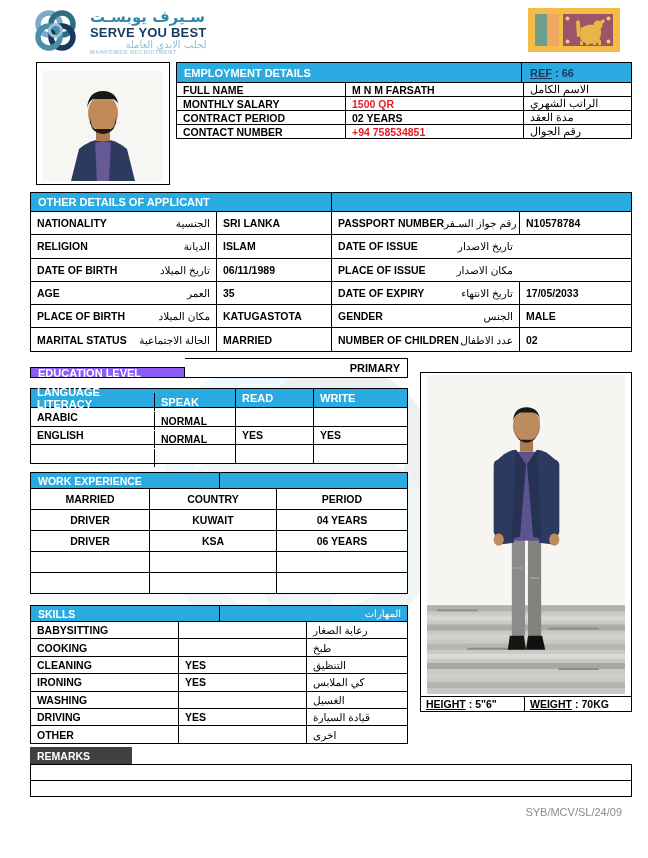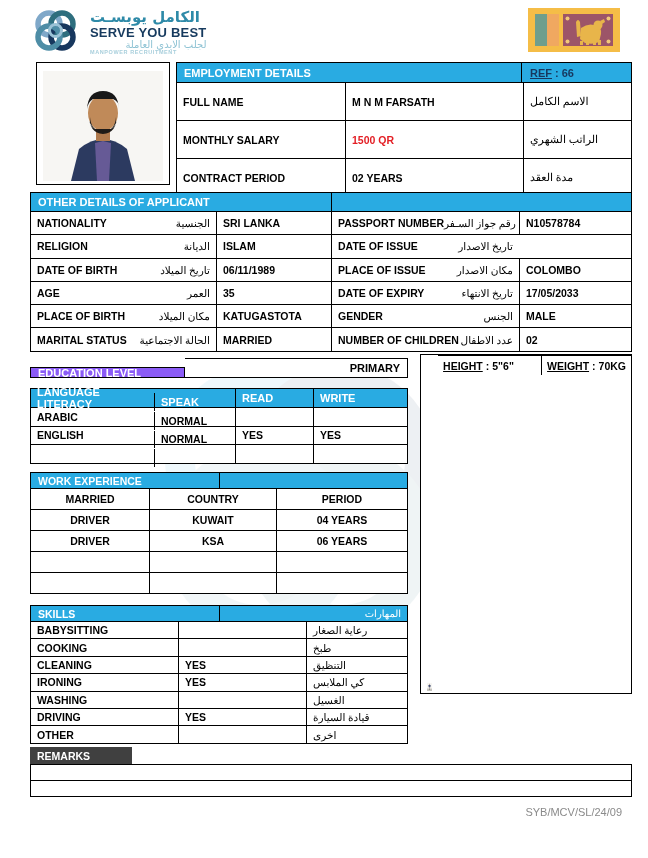--- a/index.html
+++ b/index.html
@@ -1,19 +1,19 @@
 <!DOCTYPE html>
 <html><head>
 <meta charset="utf-8">
 <style>
   * { margin:0; padding:0; box-sizing:border-box; }
   html,body { background:#ffffff; }
   body { width:648px; height:858px; position:relative; font-family:"Liberation Sans", sans-serif; color:#000; overflow:hidden; }
   .abs { position:absolute; }
-  .ar { font-family:Liberation Serif, serif; direction:rtl; unicode-bidi:isolate; }
+  .ar { font-family:Liberation Sans, sans-serif; direction:rtl; unicode-bidi:isolate; }
 
   
   .logo-block { left:28px; top:4px; display:flex; align-items:center; gap:8px; }
   .logo-text { display:flex; flex-direction:column; line-height:1.05; }
   .logo-ar { color:#2e8aa8; font-size:15px; font-weight:bold; font-family:"DejaVu Sans",sans-serif; }
   .logo-en { color:#163a5e; font-size:13px; font-weight:bold; letter-spacing:.2px; }
   .logo-ar2 { color:#8fc3d4; font-size:10px; font-family:"DejaVu Sans",sans-serif; }
   .logo-en2 { color:#a8cfdc; font-size:5.5px; font-weight:bold; letter-spacing:.6px; }
   .flag { left:528px; top:8px; }
 
@@ -23,21 +23,21 @@
   .cell { height:100%; display:flex; align-items:center; padding:0 6px; overflow:hidden; white-space:nowrap; }
   .bl { border-left:1px solid #000; }
   .red { color:#e31e24; }
 
   
   .emp { left:176px; top:62px; width:456px; }
   .emp-h { height:21px; }
   .emp-h .t { flex:1; padding:0 7px; }
   .ref-cell { width:110px; border-left:1.5px solid #000; color:#17375e; padding:0 8px; height:100%; display:flex; align-items:center; gap:3px; }
   .ref-cell u { text-decoration-color:#17375e; }
-  .emp .row { height:38px; }
+  .emp .row { height:14px; }
   .emp .c1 { width:168px; }
   .emp .c2 { width:178px; }
   .emp .c3 { flex:1; justify-content:flex-end; font-weight:normal; font-size:11px; }
 
   
   .photo-box { left:36px; top:62px; width:134px; height:123px; border:1.5px solid #000; background:#fff; padding:3px 6px; }
   .photo-box svg { width:100%; height:100%; display:block; }
 
   
   .od { left:30px; top:192px; width:602px; }
@@ -73,21 +73,21 @@
   
   .skills { left:30px; top:605px; width:378px; }
   .skills-h { height:17px; font-size:10.5px; position:relative; }
   .skills-h .tl { padding:0 7px; }
   .skills-h .div { position:absolute; left:188px; top:0; bottom:0; width:1px; background:#000; }
   .skills-h .tr { position:absolute; right:6px; top:0; bottom:0; display:flex; align-items:center; font-weight:normal; font-size:10px; }
   .skills .row { height:17.4px; }
   .sc1 { width:147px; } .sc2 { width:128px; } .sc3 { flex:1; justify-content:flex-end; font-weight:normal; font-size:10.5px; }
 
   
-  .frame { left:420px; top:354px; width:212px; height:340px; border:1.5px solid #000; background:#fff; display:flex; flex-direction:row; }
+  .frame { left:420px; top:372px; width:212px; height:340px; border:1.5px solid #000; background:#fff; display:flex; flex-direction:column; }
   .frame .pic { flex:1; padding:2px 6px; }
   .frame .pic svg { width:100%; height:100%; display:block; }
   .hw { height:20px; border-top:1.5px solid #000; display:flex; font-size:10.5px; font-weight:bold; }
   .hw .h { width:104px; border-right:1.5px solid #000; display:flex; align-items:center; padding:0 5px; gap:3px; }
   .hw .w { flex:1; display:flex; align-items:center; padding:0 5px; gap:3px; }
   .hw u { text-decoration-thickness:1px; }
 
   
   .remarks { left:30px; top:747px; width:602px; }
   .rem-h { width:102px; height:17px; background:#404040; color:#fff; font-weight:bold; font-size:10.5px; display:flex; align-items:center; padding:0 7px; }
@@ -105,21 +105,21 @@
   <span>
     <svg width="54" height="54" viewBox="0 0 54 54">
       <circle cx="21" cy="20" r="11" fill="none" stroke="#7fa8c9" stroke-width="5.5"></circle>
       <circle cx="34" cy="20" r="11" fill="none" stroke="#2e6e7e" stroke-width="5.5"></circle>
       <circle cx="34" cy="33" r="11" fill="none" stroke="#17375e" stroke-width="5.5"></circle>
       <circle cx="21" cy="33" r="11" fill="none" stroke="#4e8da6" stroke-width="5.5"></circle>
       <circle cx="27.5" cy="26.5" r="6" fill="none" stroke="#9bc2d6" stroke-width="3"></circle>
     </svg>
   </span>
   <span class="logo-text">
-    <span class="logo-ar">الكامل يوبسـت</span>
+    <span class="logo-ar">سـيرف يوبسـت</span>
     <span class="logo-en">SERVE YOU BEST</span>
     <span class="logo-ar2 ar">لجلب الايدي العاملة</span>
     <span class="logo-en2">MANPOWER RECRUITMENT</span>
   </span>
 </div>
 
 <div class="abs flag">
   <svg width="92" height="44" viewBox="0 0 92 44">
     <rect x="0" y="0" width="92" height="44" fill="#f5bd47"></rect>
     <rect x="7" y="6" width="12" height="32" fill="#6f9e8d"></rect>
@@ -218,21 +218,20 @@
   <div class="row">
     <span class="cell odc1">
         <span>DATE OF BIRTH</span>
         <span class="ar">تاريخ الميلاد</span>
       </span>
     <span class="cell odc2 bl">06/11/1989</span>
     <span class="cell odc3 bl">
         <span>PLACE OF ISSUE</span>
         <span class="ar">مكان الاصدار</span>
       </span>
-    <span class="cell odc4 bl">COLOMBO</span>
   </div>
   <div class="row">
     <span class="cell odc1">
         <span>AGE</span>
         <span class="ar">العمر</span>
       </span>
     <span class="cell odc2 bl">35</span>
     <span class="cell odc3 bl">
         <span>DATE OF EXPIRY</span>
         <span class="ar">تاريخ الانتهاء</span>

